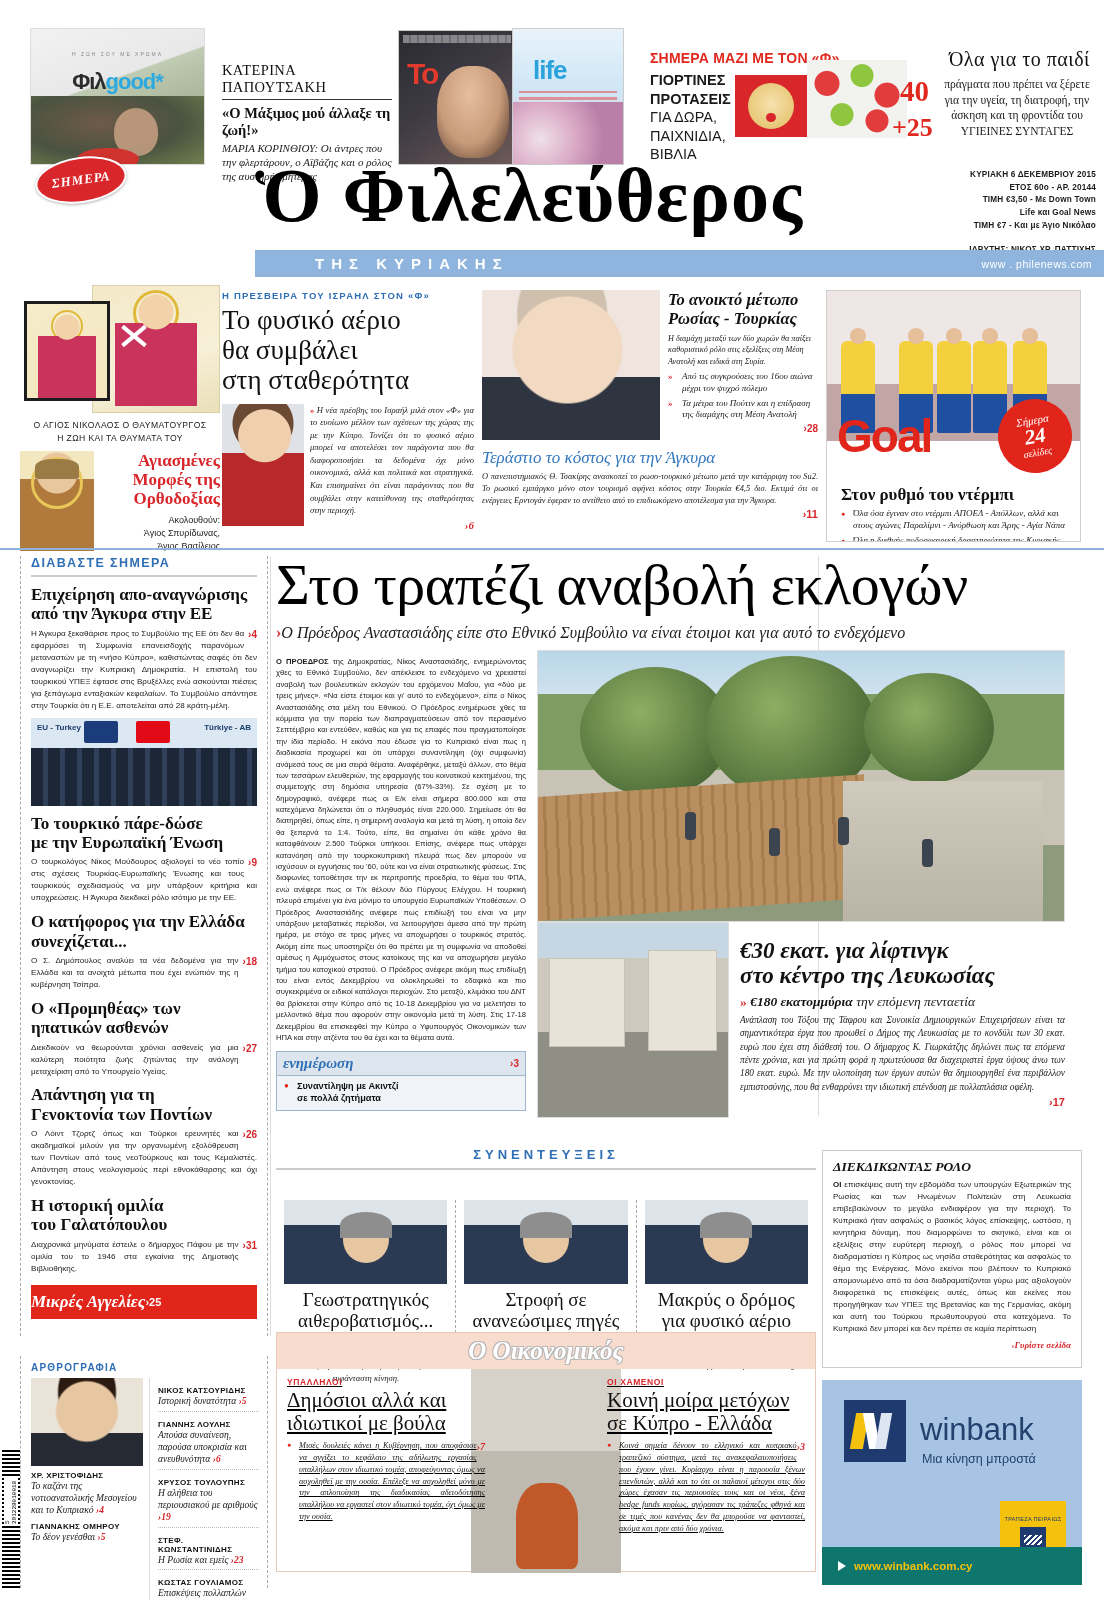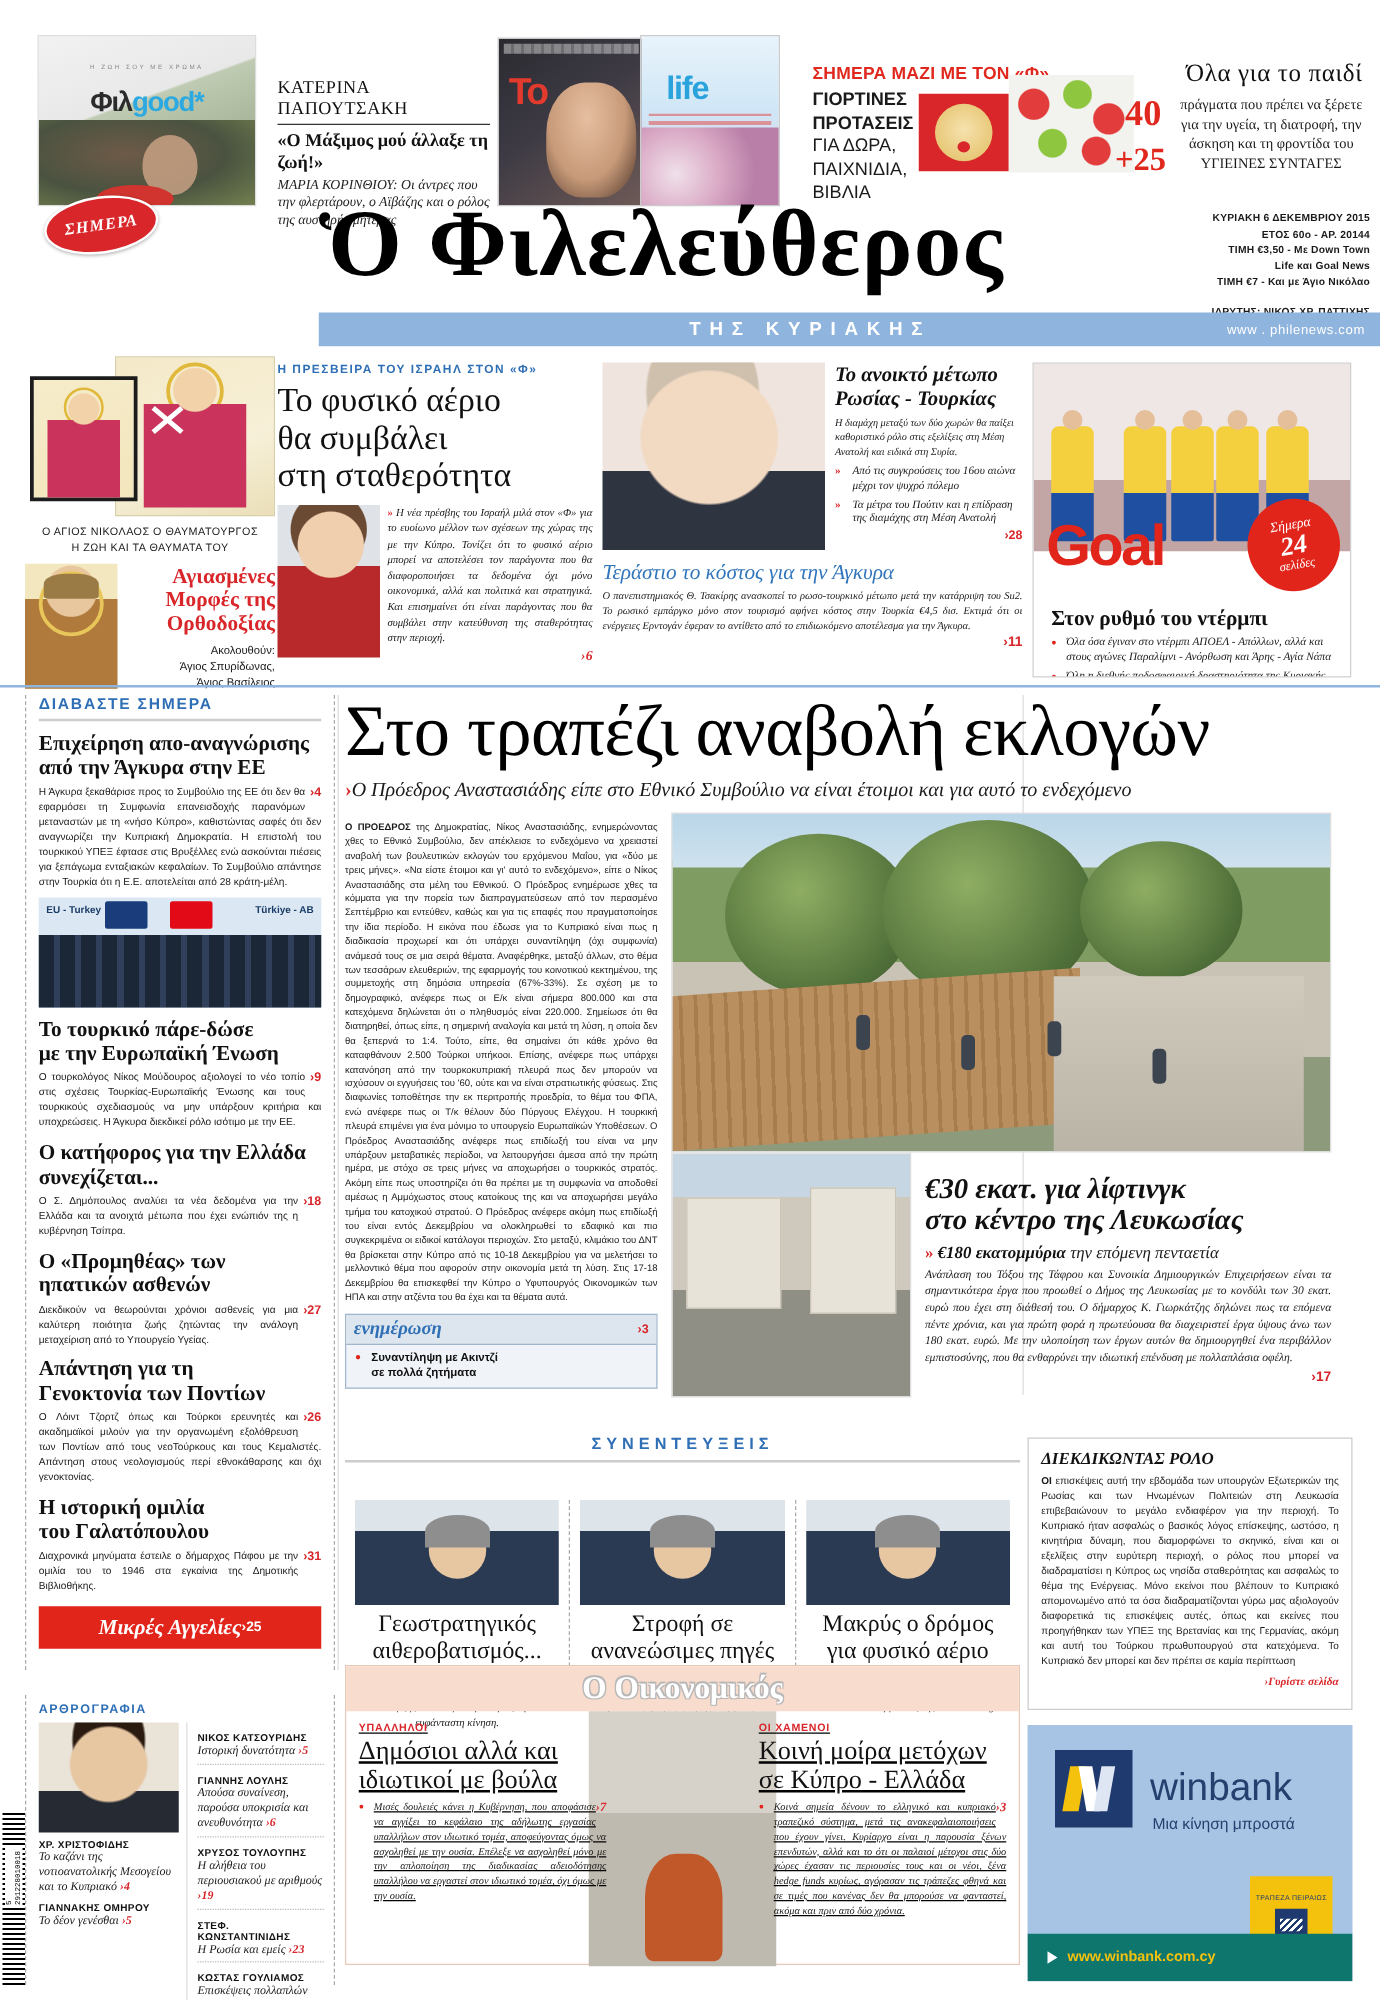--- a/index.html
+++ b/index.html
@@ -167,21 +167,21 @@
     position:absolute; left:255px; top:-8px; width:660px;
     font-family:"Liberation Serif", serif; font-weight:bold;
     font-size:76px; letter-spacing:1px; color:#000; line-height:1;
     white-space:nowrap;
   }
   .sunday-bar {
     position:absolute; left:255px; top:85px; width:849px; height:27px;
     background:#8fb4dd; display:flex; align-items:center;
   }
   .sunday-bar .txt {
-    flex:1; text-align:center; font-size:15px; letter-spacing:7px;
+    flex:1; font-size:15px; letter-spacing:7px;
     font-weight:bold; color:#fff; font-family:"Liberation Sans",sans-serif;
     padding-left:60px;
   }
   .sunday-bar .url {
     font-size:10.5px; color:#fff; padding-right:12px; letter-spacing:.5px;
   }
   .mast-info {
     position:absolute; right:8px; top:4px; width:200px; text-align:right;
     font-size:8.2px; line-height:1.55; color:#1a1a1a; font-weight:bold;
     letter-spacing:.2px;
@@ -414,21 +414,21 @@
   .sb-photo .tr {
     position:absolute; top:3px; left:50%; transform:translateX(-8px);
     width:34px; height:22px; background:#e30a17; border-radius:2px;
   }
   .sb-photo .row {
     position:absolute; bottom:0; left:0; width:100%; height:58px;
     background:repeating-linear-gradient(90deg,#1b2636 0 12px,#30405a 12px 17px);
   }
   .ads-bar {
     margin-top:10px; background:#e1251b; color:#fff; padding:7px 0;
-    display:flex; justify-content:center; align-items:center;
+    display:flex; justify-content:flex-start; align-items:center;
   }
   .ads-bar .t {
     font-family:"Liberation Serif",serif; font-style:italic; font-weight:bold;
     font-size:17px;
   }
   .ads-bar .pg { font-size:11px; font-weight:bold; }
 
   
   .arthro {
     position:absolute; left:20px; top:1356px; width:248px; height:232px;
@@ -590,21 +590,21 @@
 
   
   .oiko {
     position:absolute; left:276px; top:1332px; width:540px; height:240px;
     border:1px solid #e8c9b8;
   }
   .oiko .bar {
     height:36px; background:#f8dccd; display:flex; align-items:center; justify-content:center;
   }
   .oiko .bar .t {
-    font-family:"Liberation Serif",serif; font-weight:bold;
+    font-family:"Liberation Serif",serif; font-style:italic; font-weight:bold;
     font-size:25px; color:#fff;
     text-shadow:1px 1px 0 #b8b8b8, -1px -1px 0 #b8b8b8, 1px -1px 0 #b8b8b8, -1px 1px 0 #b8b8b8;
   }
   .oiko .cont { display:flex; padding:8px 10px; position:relative; height:204px; }
   .oiko .col { width:198px; flex:0 0 198px; position:relative; z-index:2;text-decoration:underline; }
   .oiko .col.right { margin-left:auto; }
   .oiko .kick { color:#d8262a; font-weight:bold; font-size:8.5px; letter-spacing:.6px; }
   .oiko h3 {
     font-family:"Liberation Serif",serif; font-weight:normal; font-size:21px;
     line-height:1.1; margin-top:2px; color:#111;

